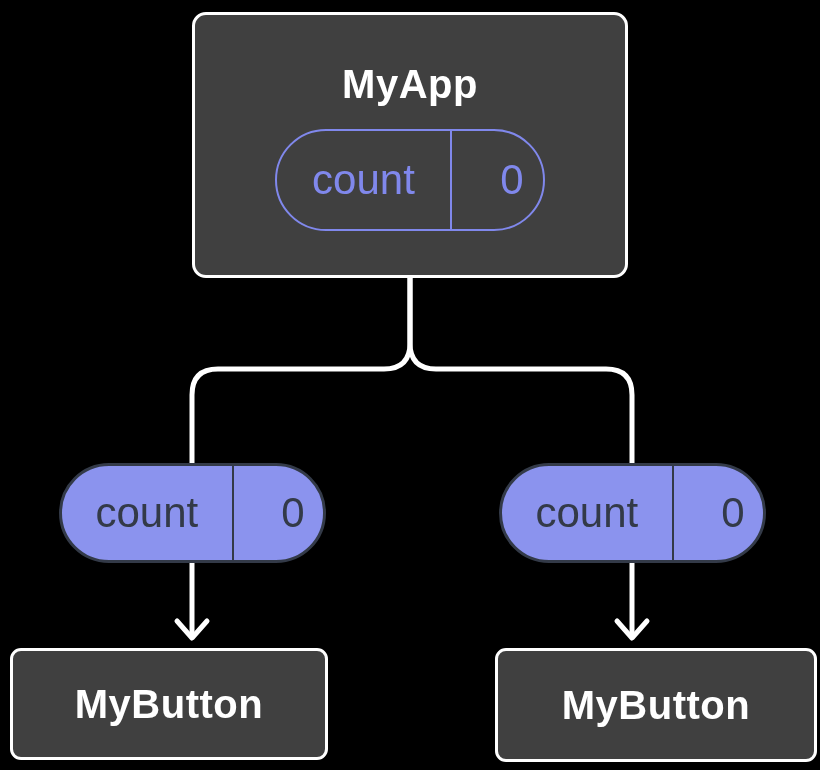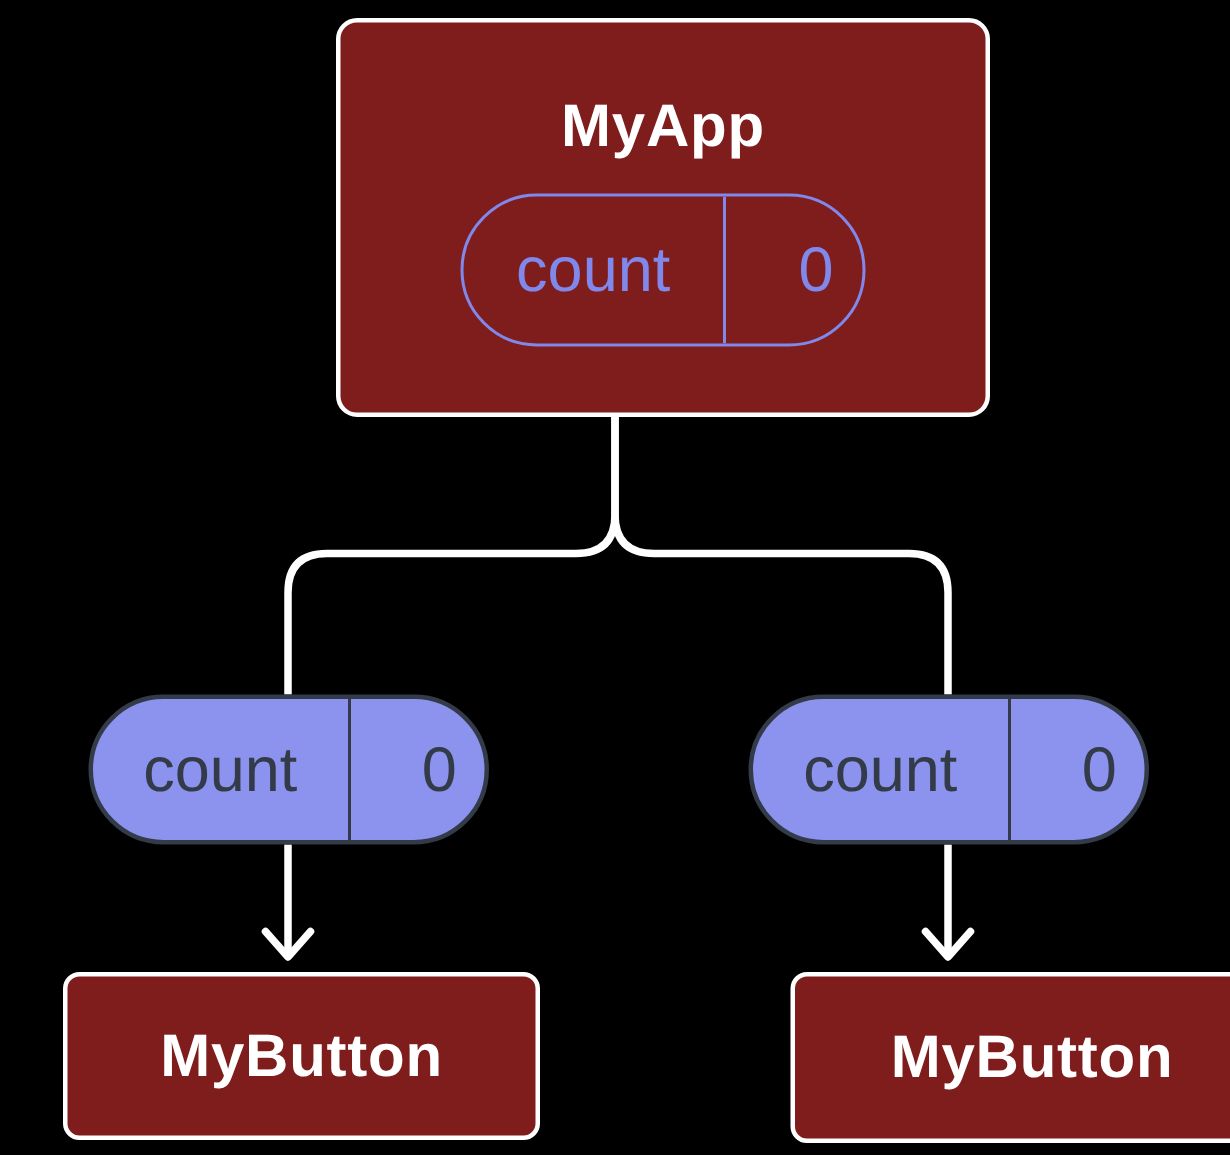--- a/index.html
+++ b/index.html
@@ -19,24 +19,23 @@
     position: absolute;
     left: 0;
     top: 0;
     width: 820px;
     height: 770px;
     pointer-events: none;
   }
   .node {
     position: absolute;
     box-sizing: border-box;
-    background: #7f1d1d;
+    background: #404040;
     border: 3px solid #ffffff;
     color: #ffffff;
-    margin-left: 32px;
   }
   .root-node {
     left: 192px;
     top: 12px;
     width: 436px;
     height: 266px;
     border-radius: 14px;
     display: flex;
     flex-direction: column;
     align-items: center;

